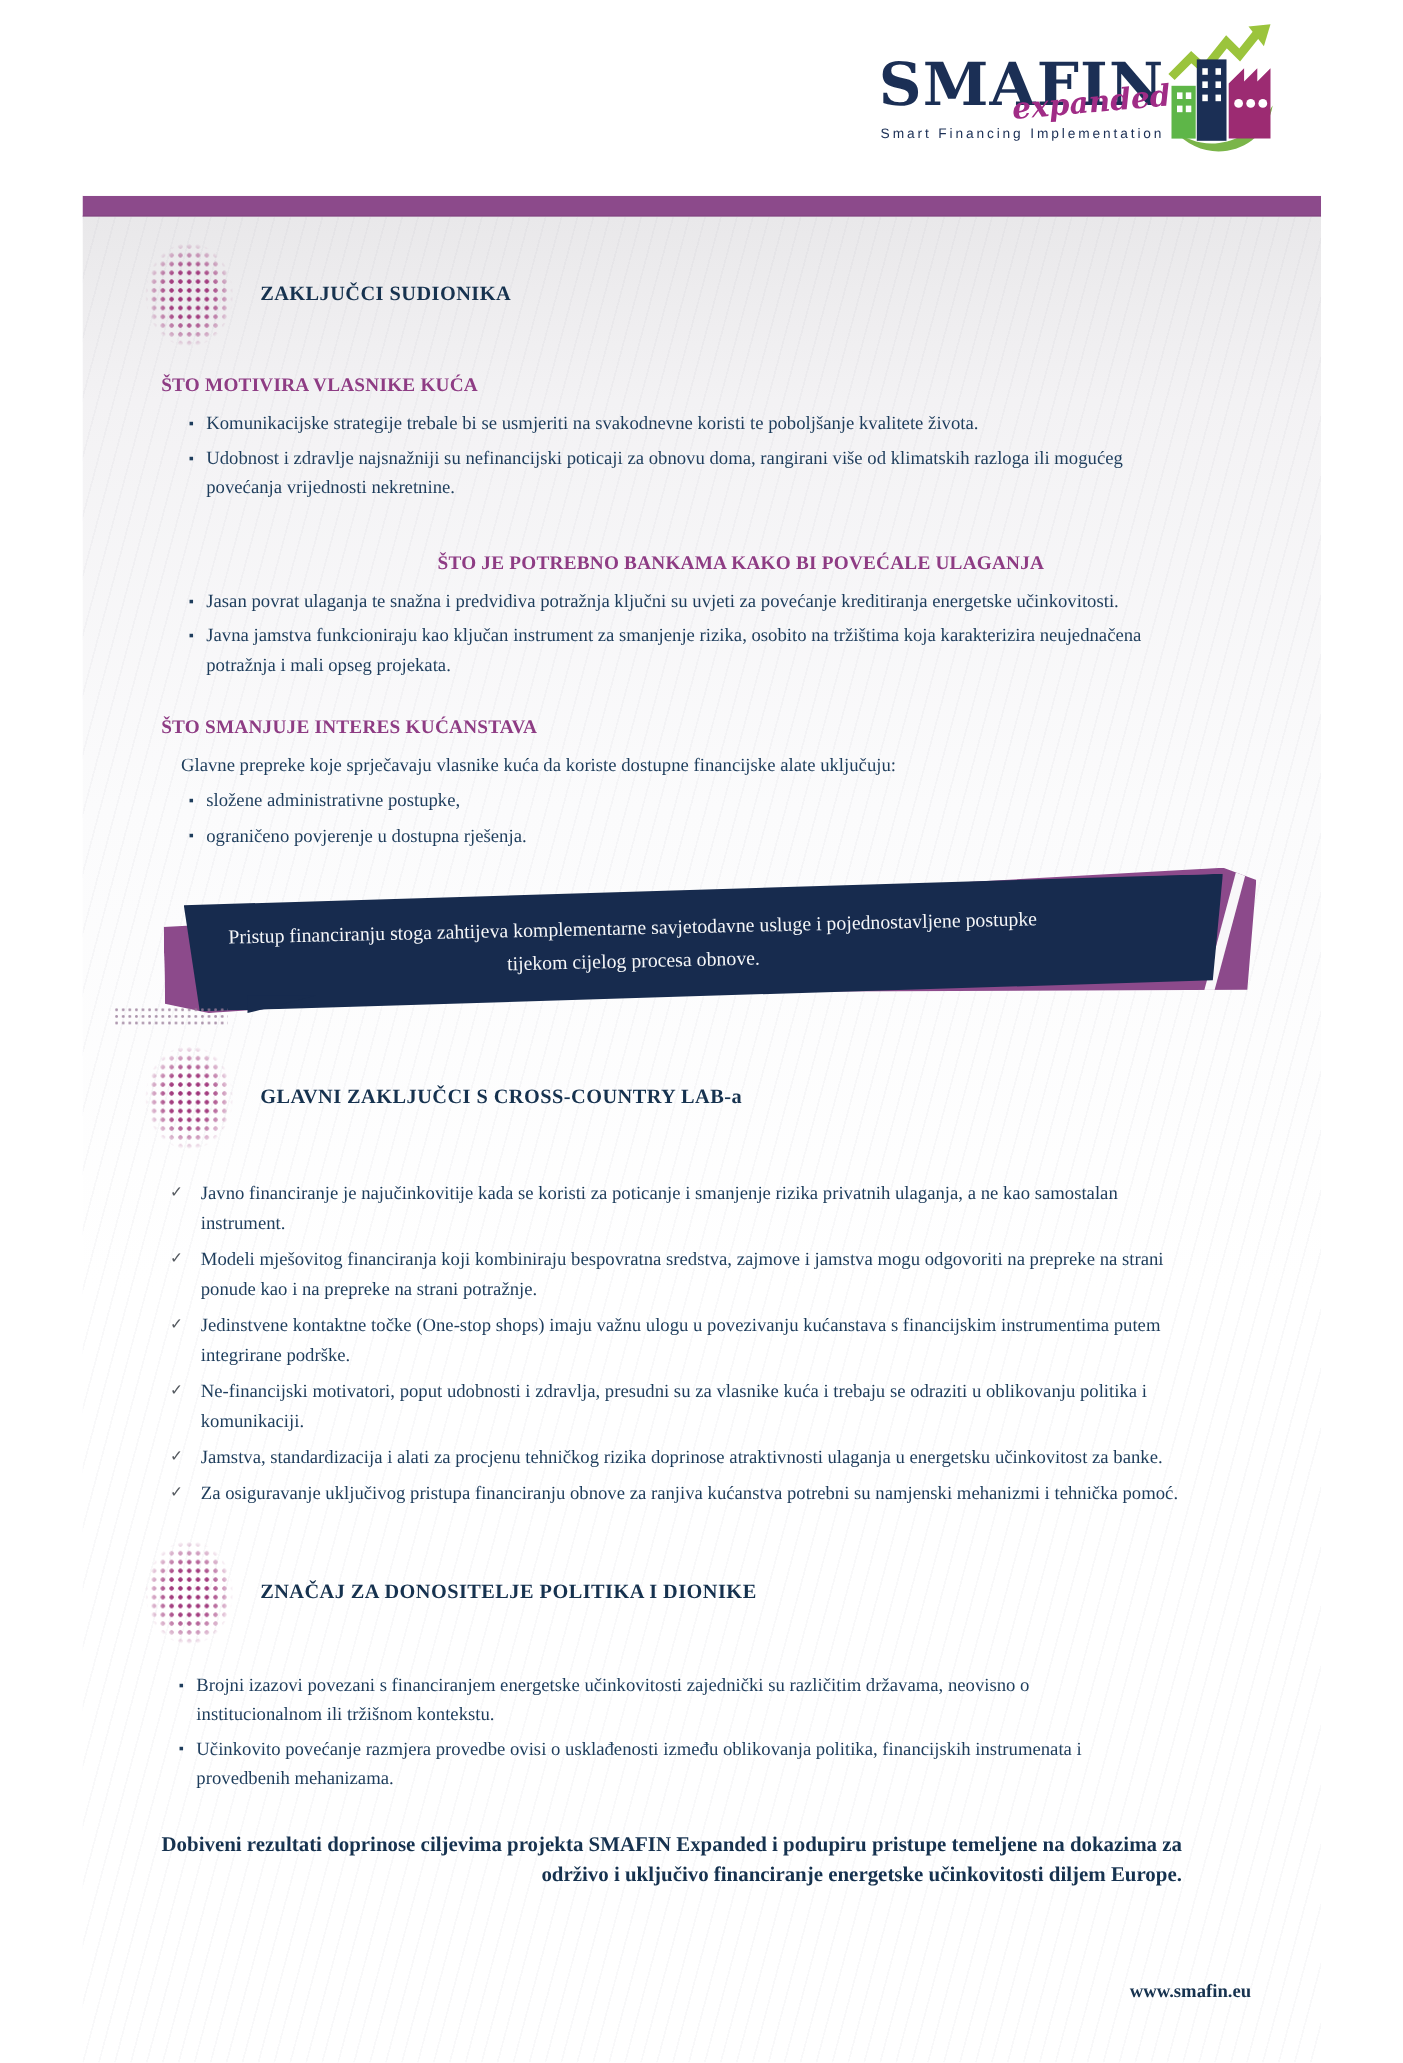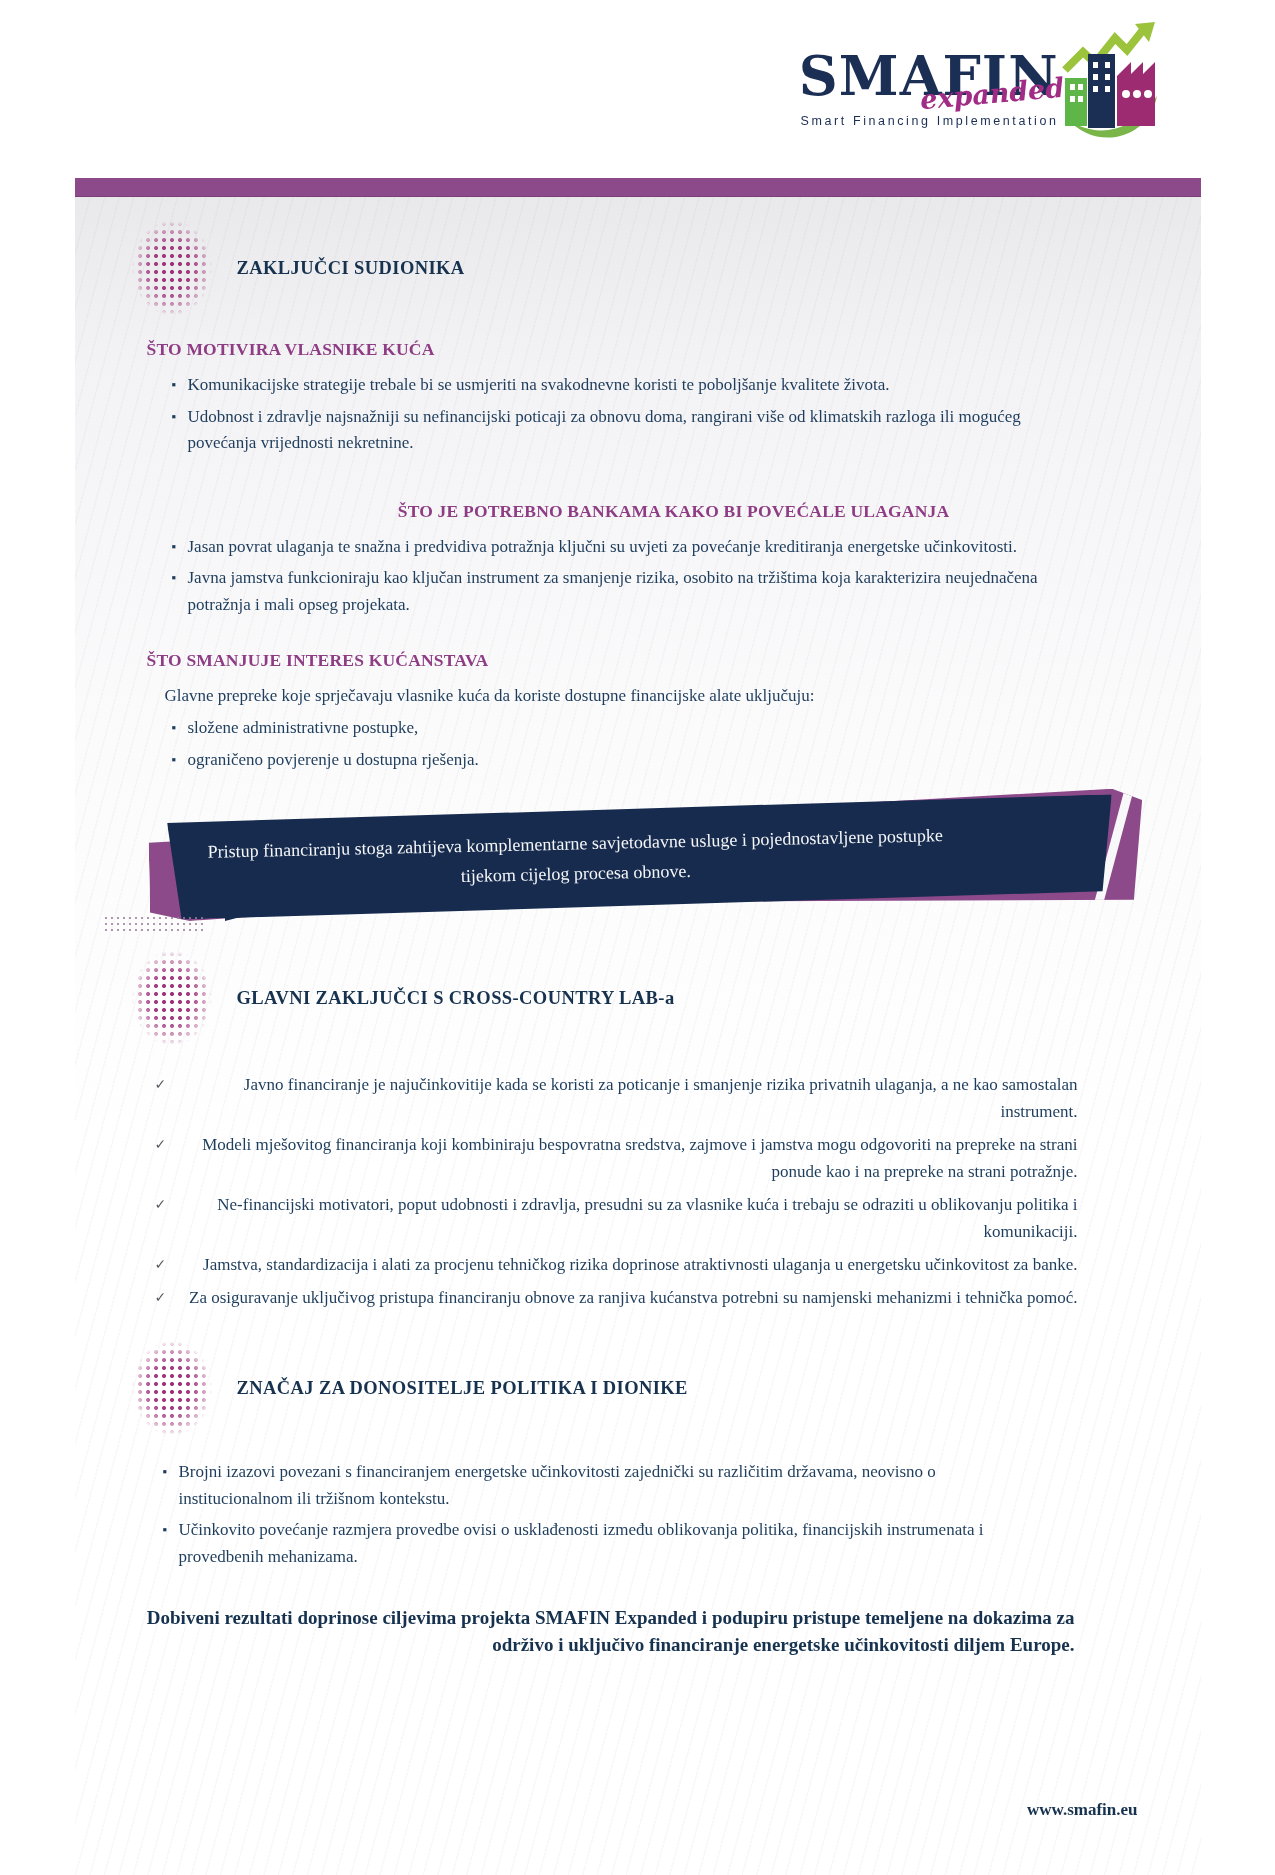--- a/index.html
+++ b/index.html
@@ -59,21 +59,21 @@
   }
   .ribbon-text{color:#f5f6f8;font-size:18px;line-height:30px;text-align:center;max-width:760px;margin-right:130px;}
   .ribbon-fold{position:absolute;left:150px;bottom:6px;width:0;height:0;border-top:16px solid #172b4e;border-right:62px solid transparent;}
   .ribbon-dots{
     position:absolute;left:28px;bottom:-6px;width:104px;height:18px;
     background-image:radial-gradient(circle,#9a7d9a 1px, rgba(154,125,154,0) 1.5px);
     background-size:6px 6px;opacity:0.8;
   }
   
   ul.checks{list-style:none;margin:2px 0 0 0;padding:0 0 0 78px;max-width:925px;}
-  ul.checks li{position:relative;padding-left:30px;font-size:17px;line-height:27px;margin-bottom:6px;text-align:right;}
+  ul.checks li{position:relative;padding-left:30px;font-size:17px;line-height:27px;margin-bottom:6px;}
   ul.checks li::before{content:"✓";position:absolute;left:2px;top:0;font-size:14px;color:#565b61;}
   
   ul.squares.policy{padding-left:88px;}
   
   .footer-statement{
     font-size:19px;font-weight:700;line-height:27px;text-align:right;
     color:#16324f;max-width:930px;margin:34px 0 0 70px;
   }
   .website{position:absolute;right:63px;bottom:56px;font-size:17px;font-weight:700;color:#16324f;text-decoration:none;}
 </style>
@@ -158,20 +158,21 @@
     </div>
 
     <div class="sec-head">
       <div class="halftone"></div>
       <h2 class="sec-title">GLAVNI ZAKLJUČCI S CROSS-COUNTRY LAB-a</h2>
     </div>
 
     <ul class="checks">
       <li>Javno financiranje je najučinkovitije kada se koristi za poticanje i smanjenje rizika privatnih ulaganja, a ne kao samostalan instrument.</li>
       <li>Modeli mješovitog financiranja koji kombiniraju bespovratna sredstva, zajmove i jamstva mogu odgovoriti na prepreke na strani ponude kao i na prepreke na strani potražnje.</li>
+      <li>Jedinstvene kontaktne točke (One-stop shops) imaju važnu ulogu u povezivanju kućanstava s financijskim instrumentima putem integrirane podrške.</li>
       <li>Ne-financijski motivatori, poput udobnosti i zdravlja, presudni su za vlasnike kuća i trebaju se odraziti u oblikovanju politika i komunikaciji.</li>
       <li>Jamstva, standardizacija i alati za procjenu tehničkog rizika doprinose atraktivnosti ulaganja u energetsku učinkovitost za banke.</li>
       <li>Za osiguravanje uključivog pristupa financiranju obnove za ranjiva kućanstva potrebni su namjenski mehanizmi i tehnička pomoć.</li>
     </ul>
 
     <div class="sec-head">
       <div class="halftone"></div>
       <h2 class="sec-title">ZNAČAJ ZA DONOSITELJE POLITIKA I DIONIKE</h2>
     </div>
 

